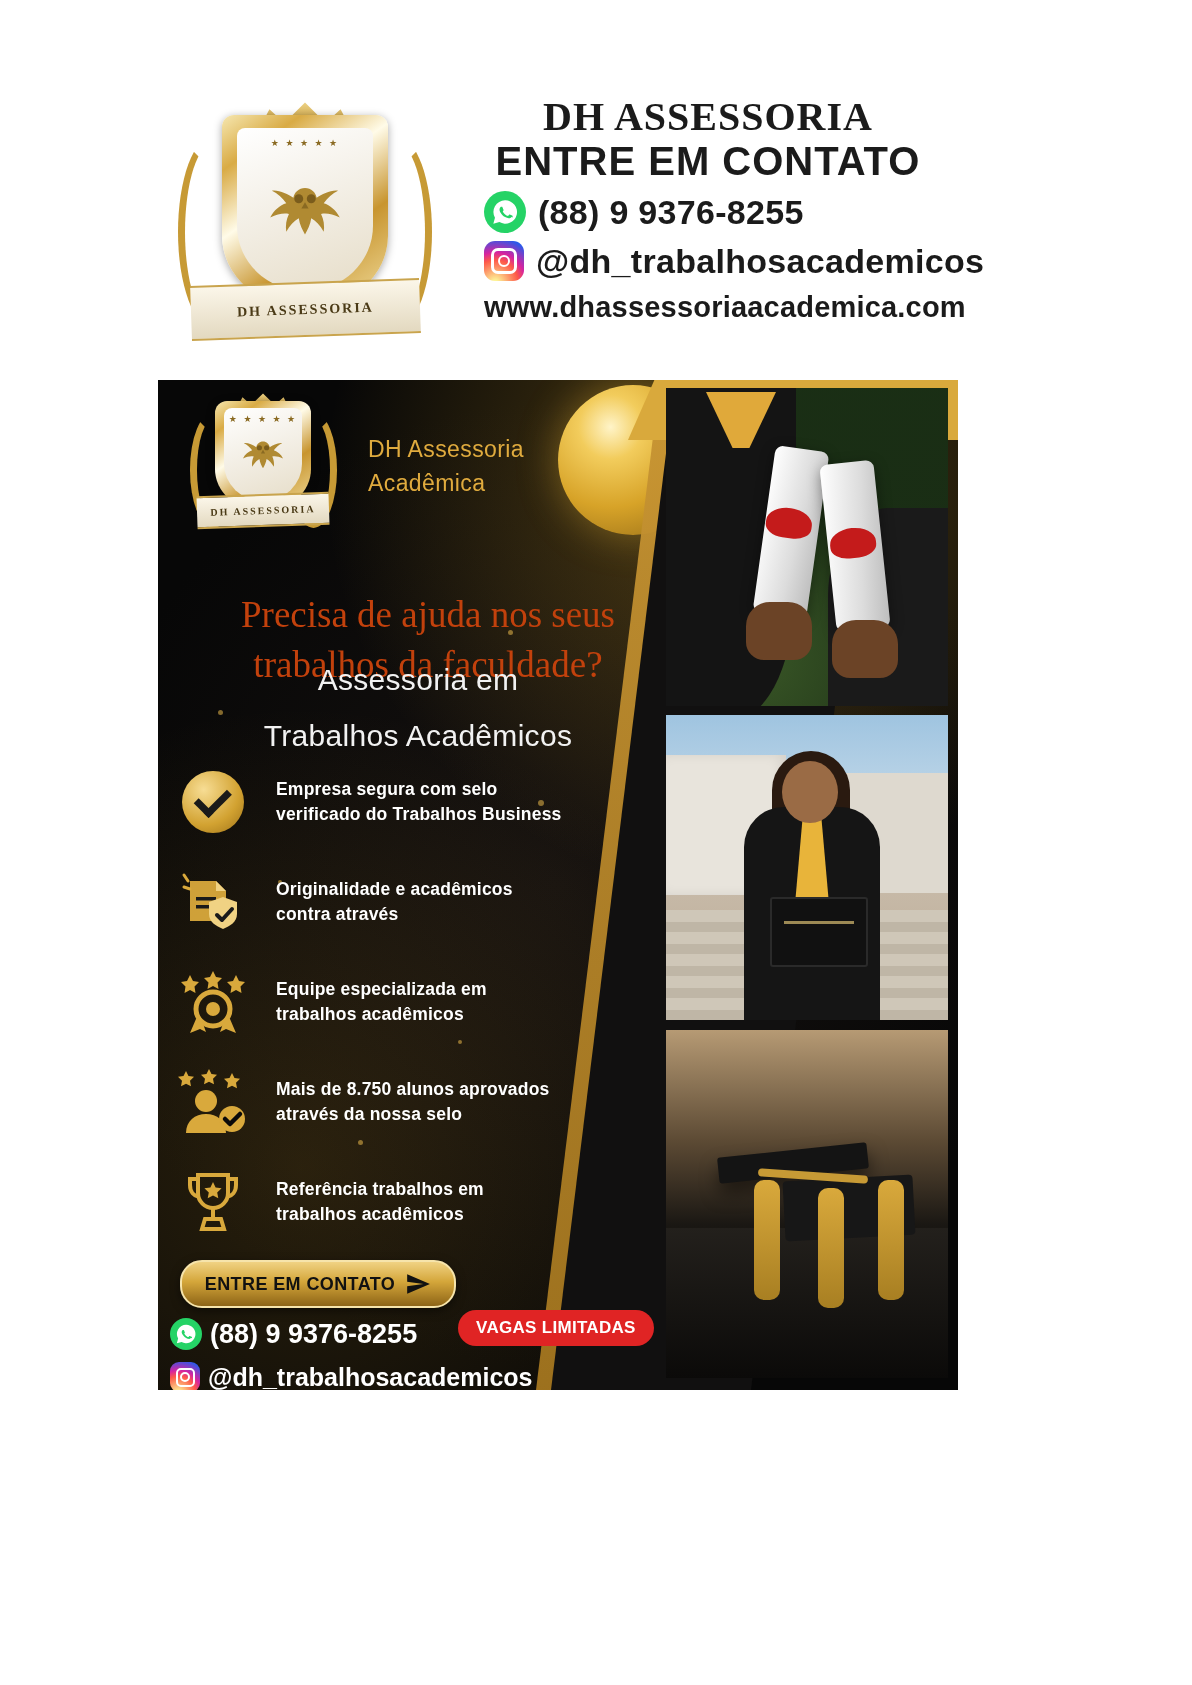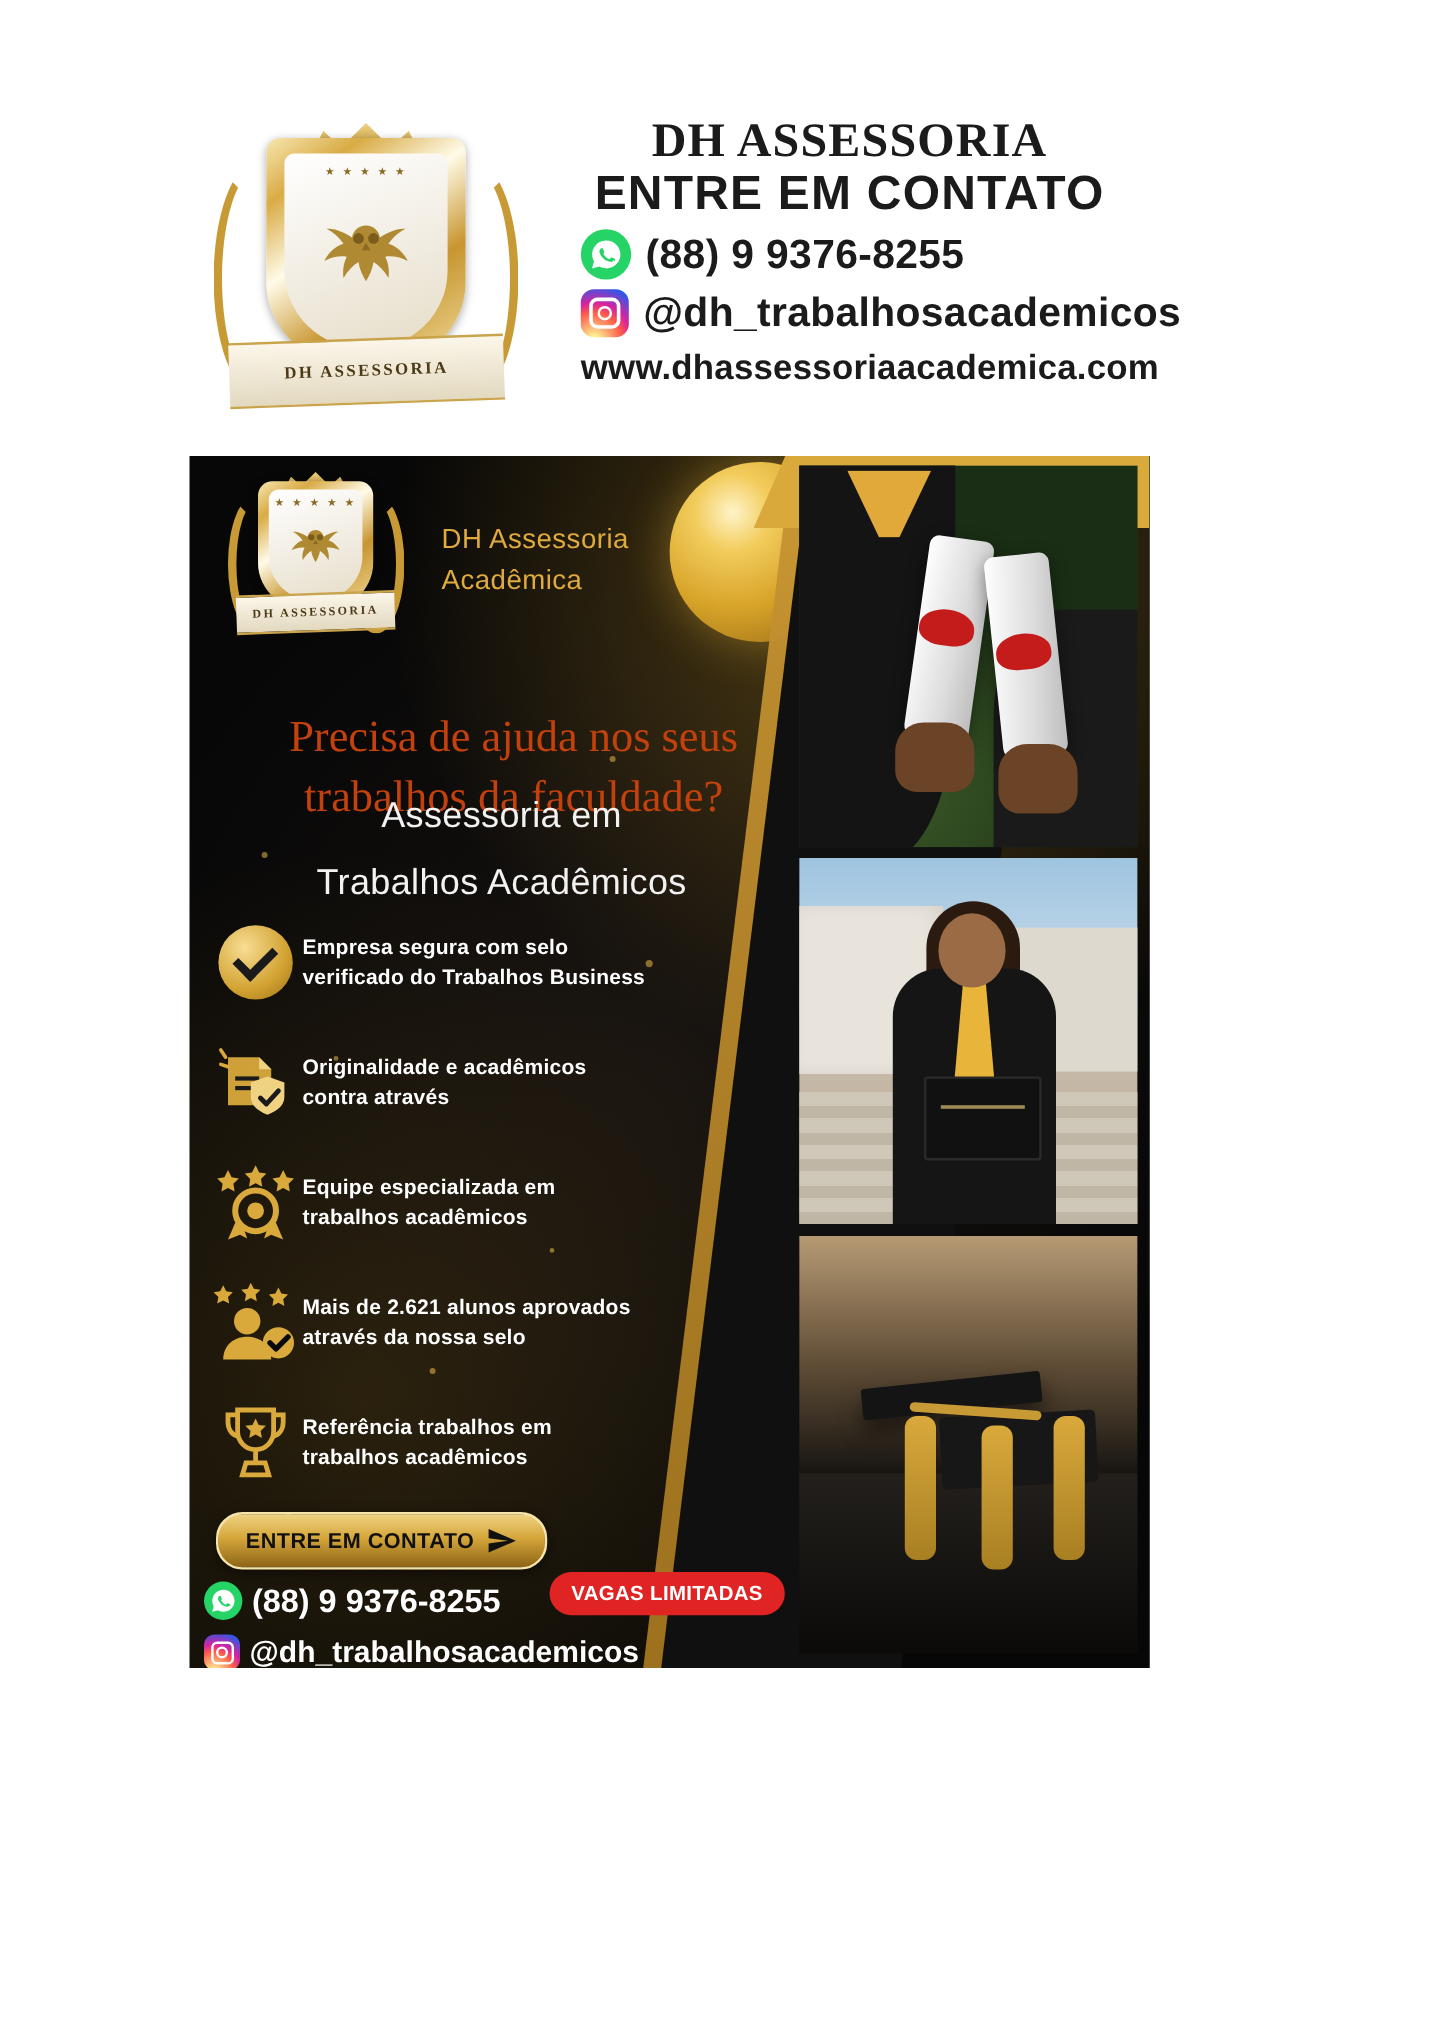--- a/index.html
+++ b/index.html
@@ -435,21 +435,21 @@
   }
 
   .features {
     position: absolute;
     left: 18px; top: 386px;
     width: 500px;
   }
   .feature {
     display: flex;
     align-items: center;
-    gap: 2px;
+    gap: 26px;
     margin-bottom: 28px;
     height: 72px;
   }
   .feature .ic {
     width: 74px; height: 70px;
     flex: none;
     position: relative;
   }
   .feature .txt {
     color: #ffffff;
@@ -741,21 +741,21 @@
             <path d="M33 2l2.5 5 5.5.8-4 4 1 5.5-5-2.6-5 2.6 1-5.5-4-4 5.5-.8z"></path>
             <path d="M56 6l2.5 5 5.5.8-4 4 1 5.5-5-2.6-5 2.6 1-5.5-4-4 5.5-.8z"></path>
             <circle cx="30" cy="34" r="11"></circle>
             <path d="M10 66c0-12 9-19 20-19s20 7 20 19z"></path>
             <circle cx="56" cy="52" r="13" fill="#d9a93c"></circle>
             <path d="M49 52l5 5 10-10" stroke="#0a0a0a" stroke-width="4.5" fill="none" stroke-linecap="round" stroke-linejoin="round"></path>
           </g>
         </svg>
       </div>
       <div class="txt">
-        <div>Mais de 2.621 alunos aprovados</div>
+        <div>Mais de 8.750 alunos aprovados</div>
         <div>através da nossa selo</div>
       </div>
     </div>
 
     <div class="feature">
       <div class="ic">
         <svg viewBox="0 0 74 70">
           <g fill="none" stroke="#d9a93c" stroke-width="4">
             <path d="M22 8h30v18a15 15 0 01-30 0z"></path>
             <path d="M22 12h-8v6c0 7 4 11 9 12M52 12h8v6c0 7-4 11-9 12"></path>

